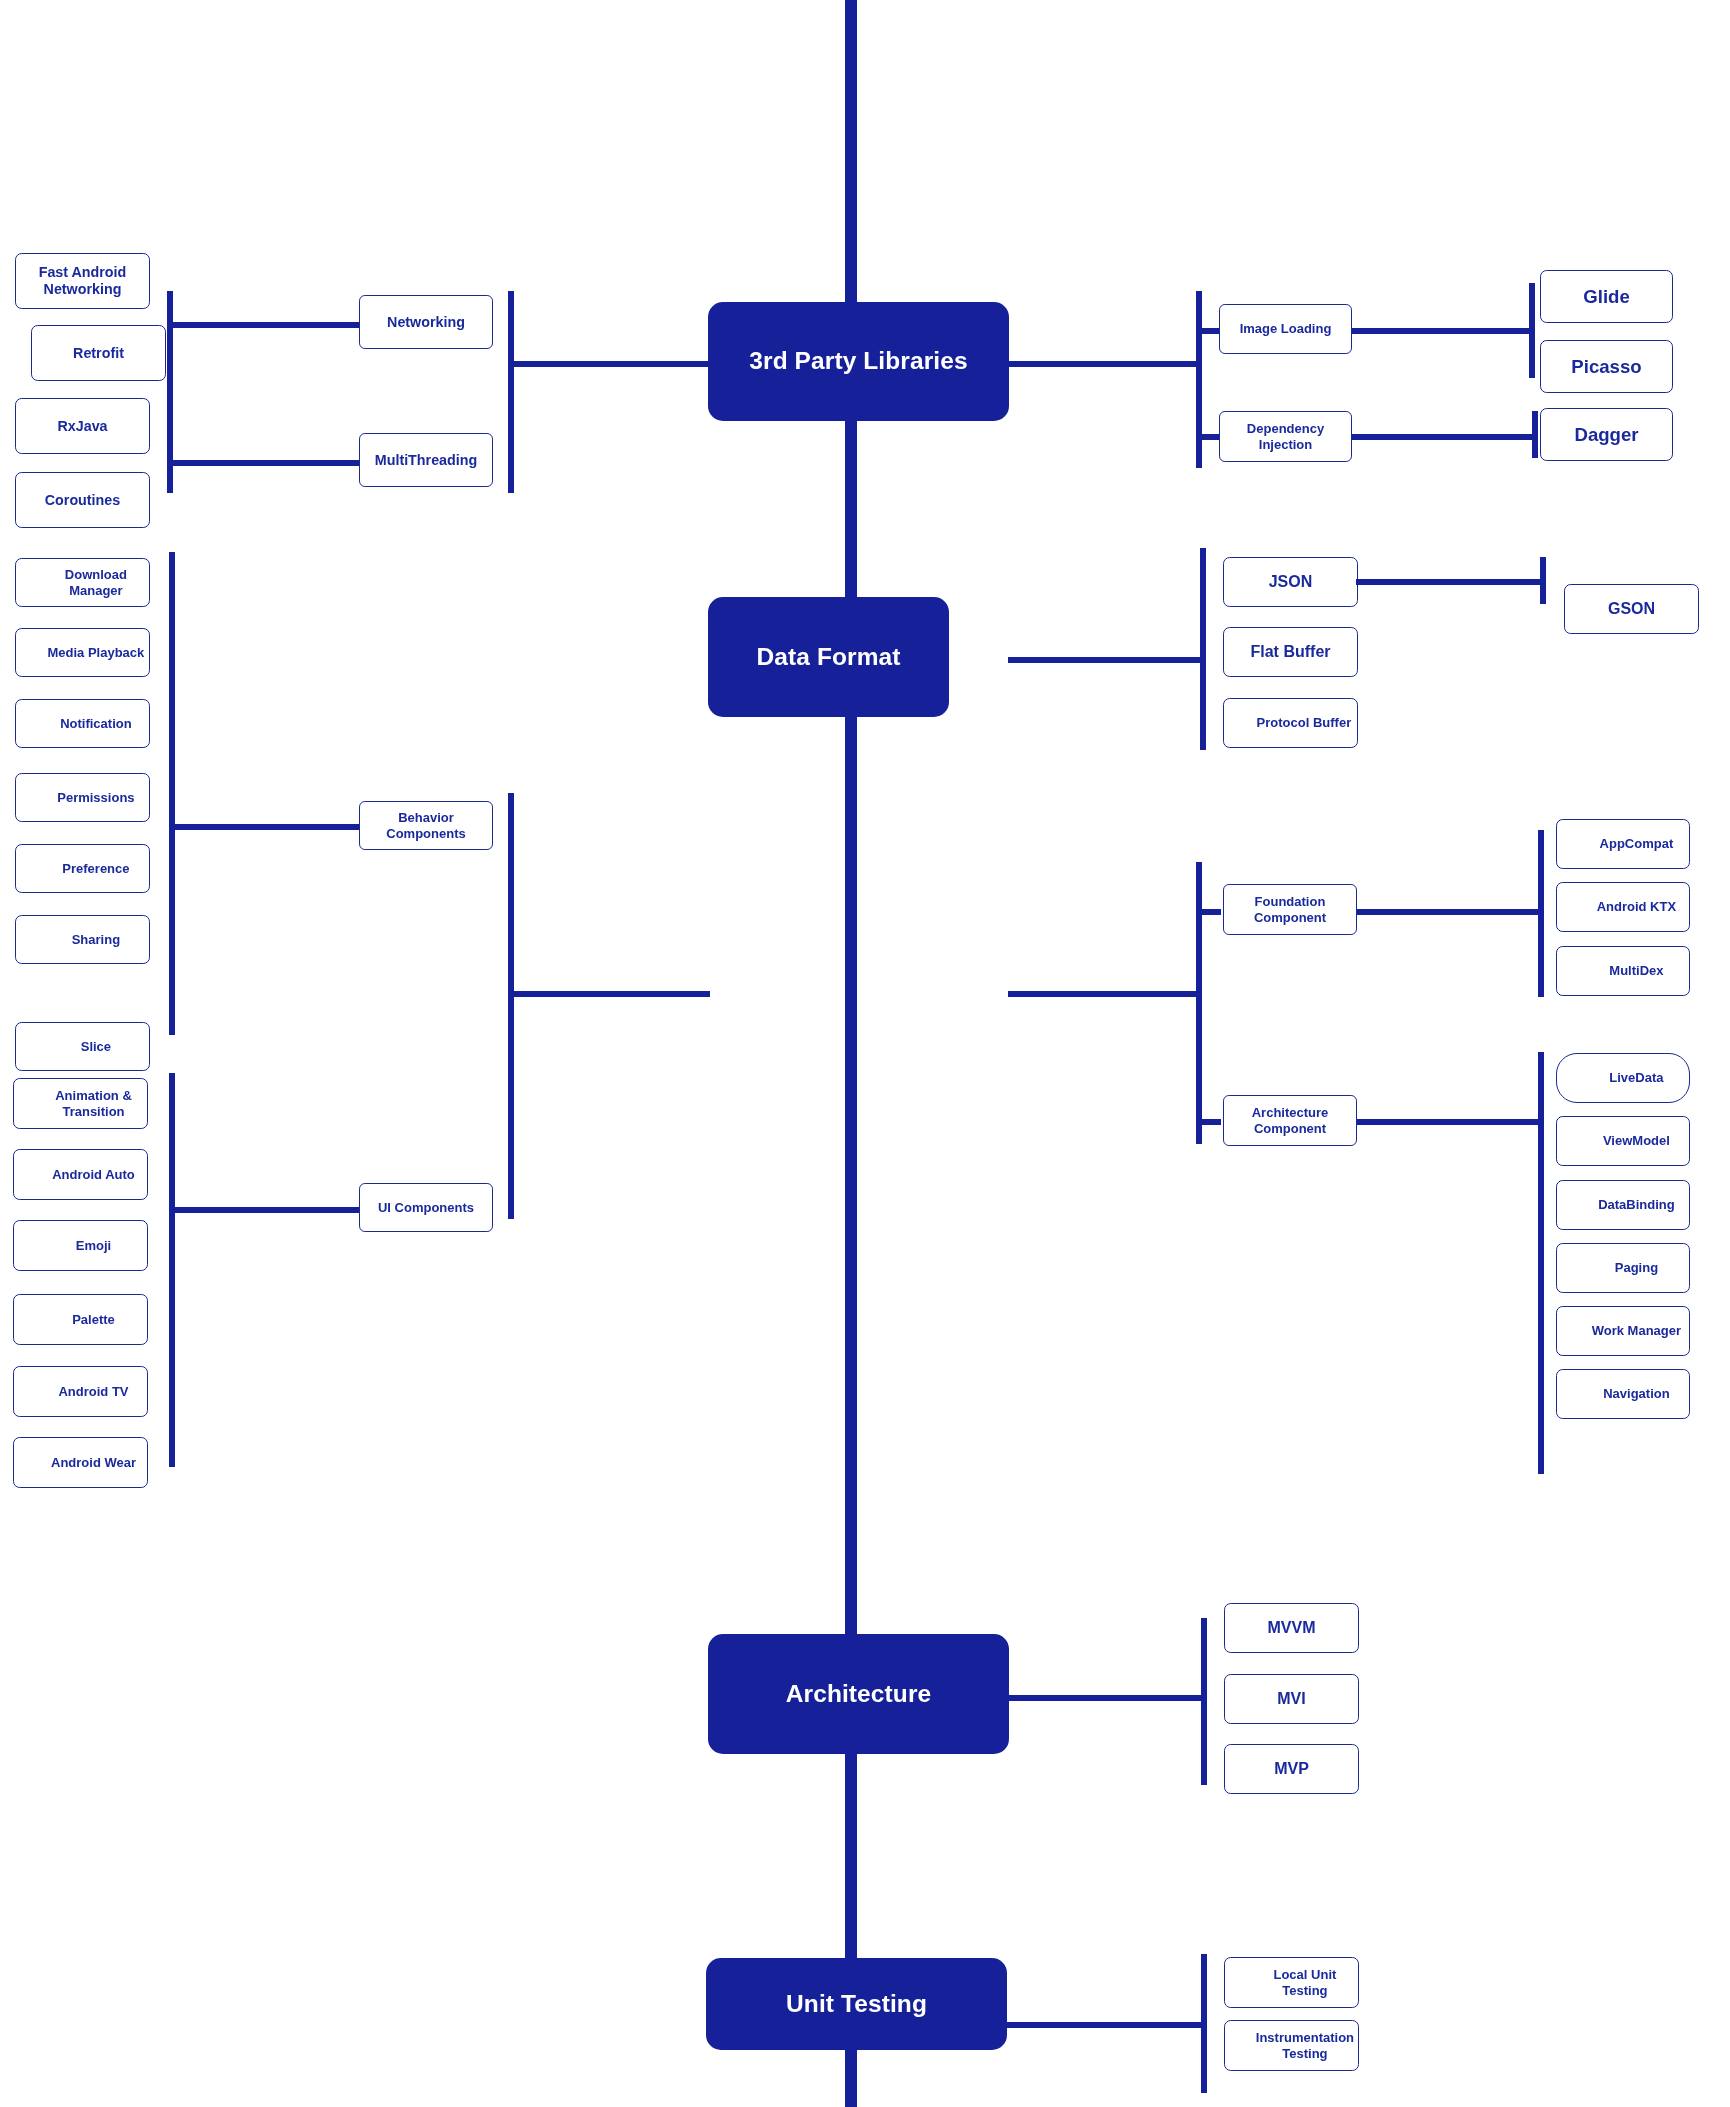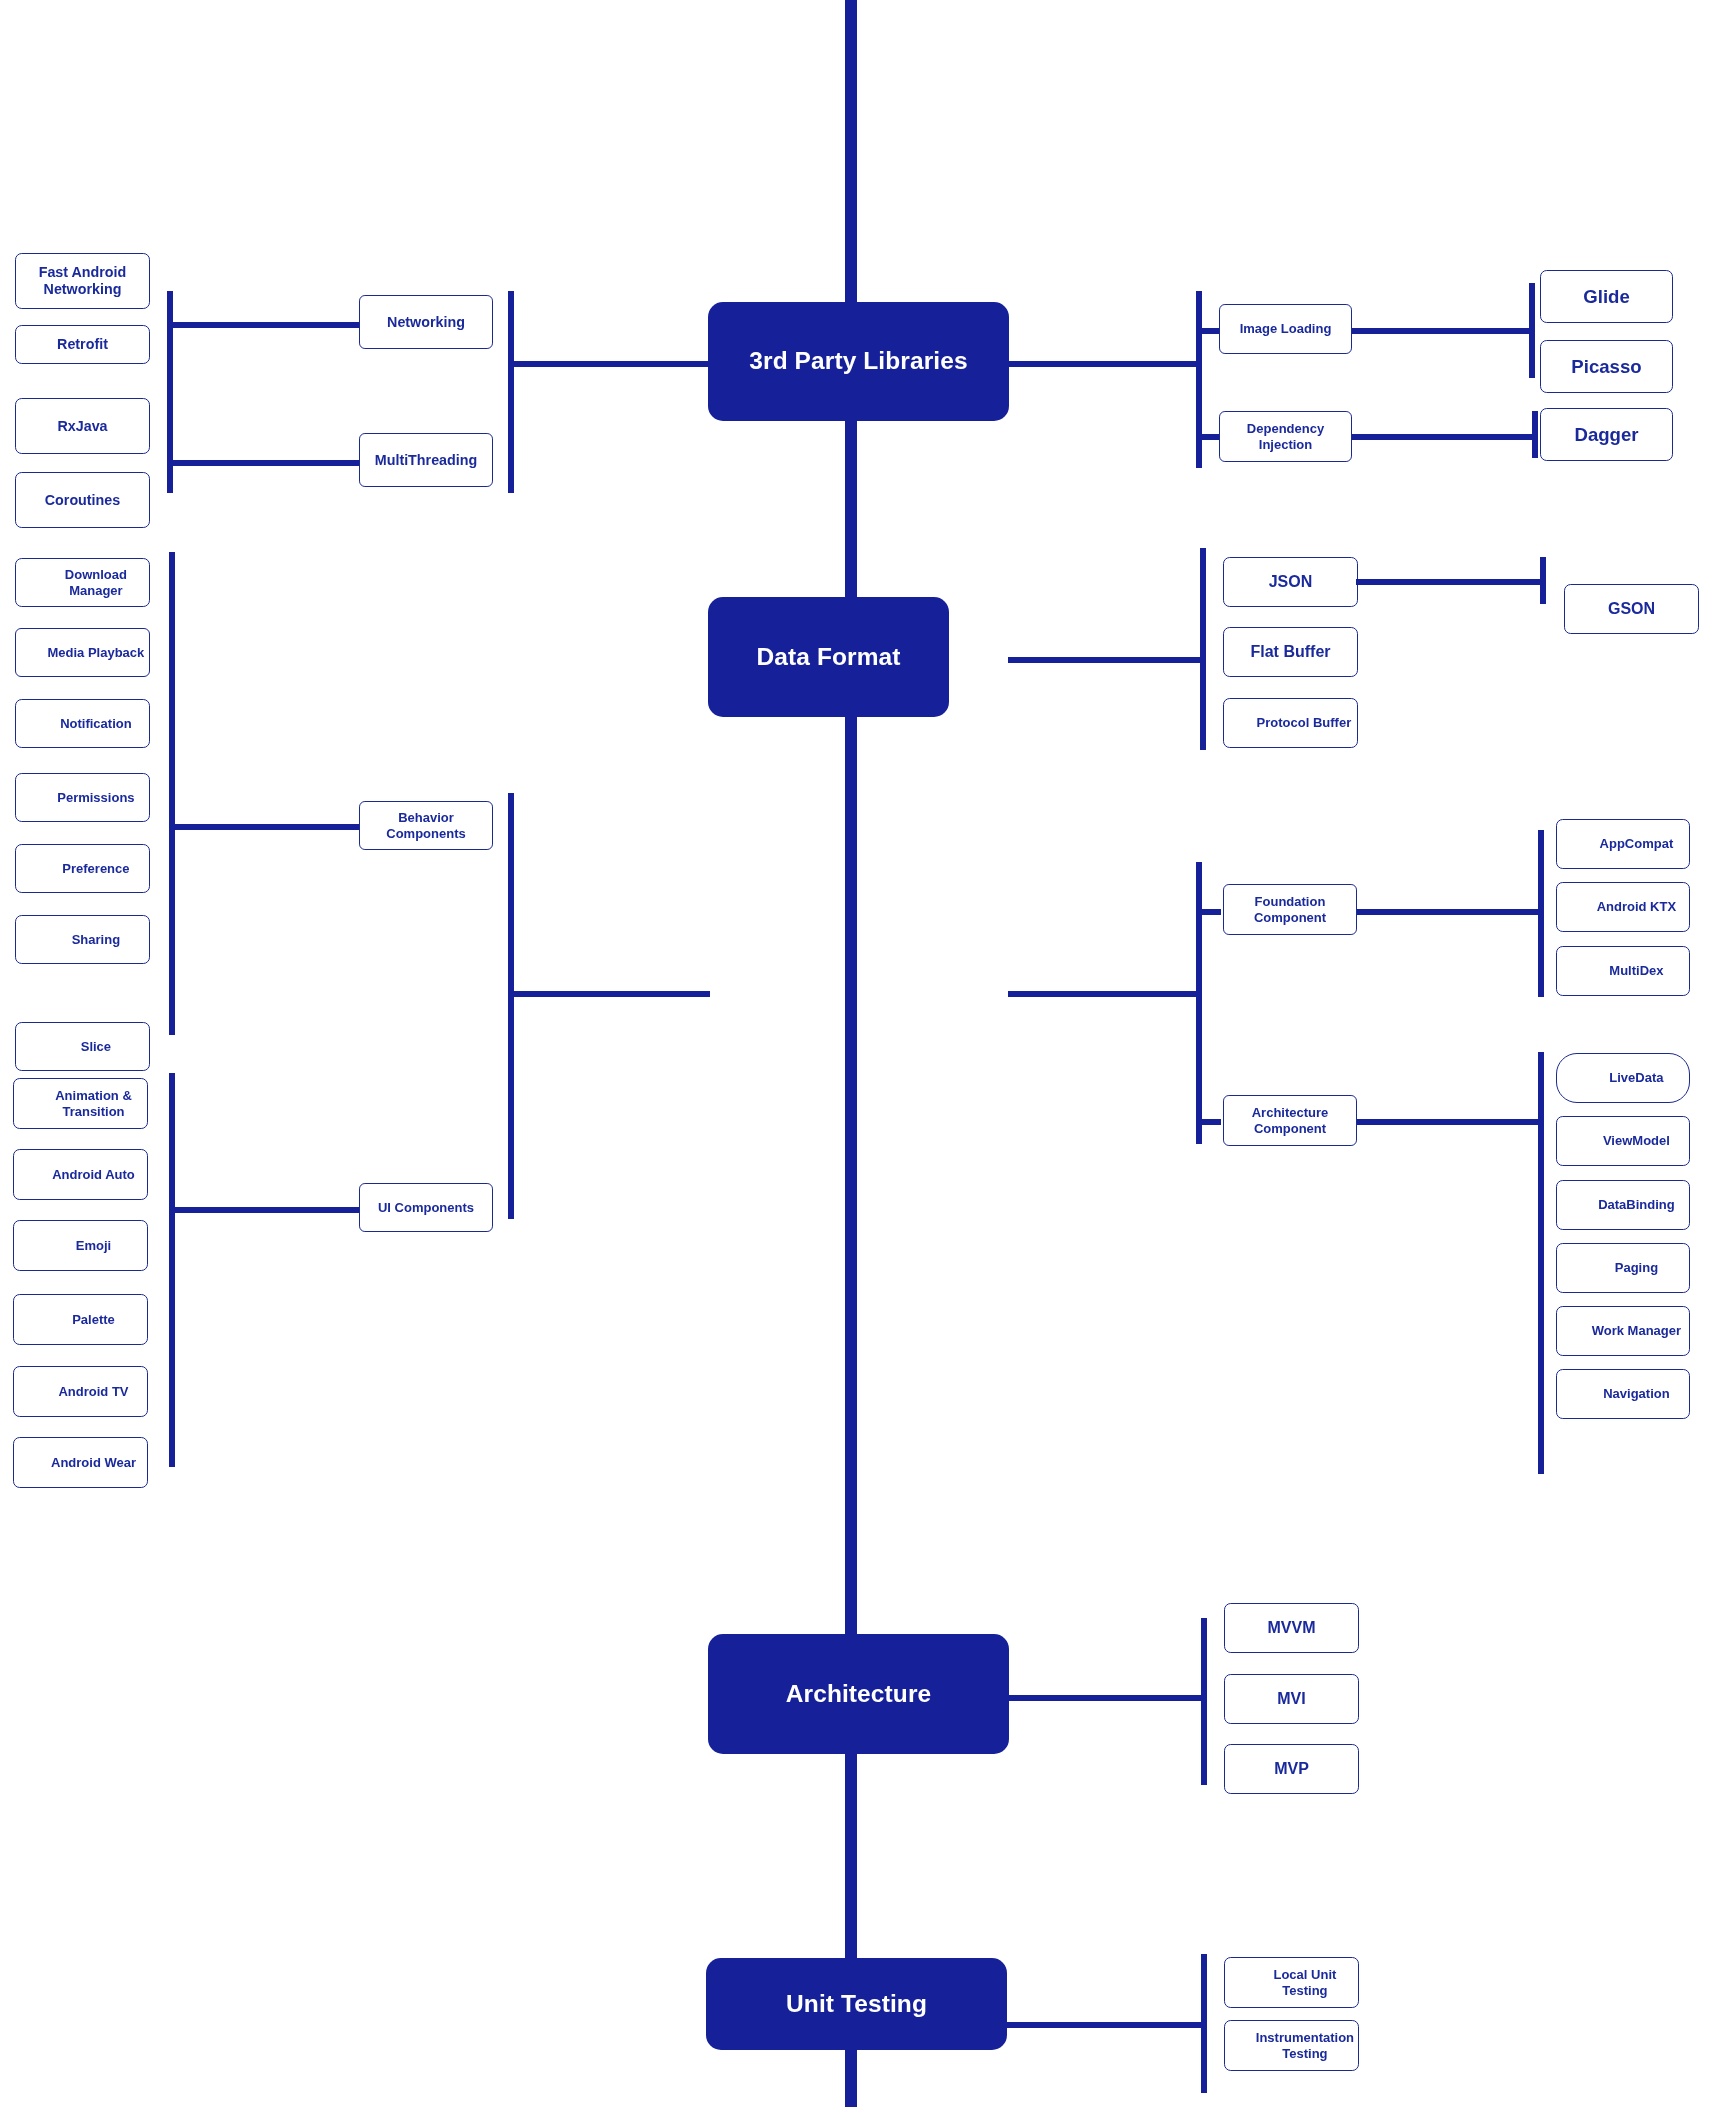--- a/index.html
+++ b/index.html
@@ -91,21 +91,21 @@
   <div class="hline" style="left:1196px; top:328px; width:25px;"></div>
   <div class="hline" style="left:1196px; top:434px; width:25px;"></div>
 
   <div class="hline" style="left:1349px; top:328px; width:186px;"></div>
   <div class="vbar" style="left:1529px; top:283px; height:95px;"></div>
 
   <div class="hline" style="left:1349px; top:434px; width:189px;"></div>
   <div class="vbar" style="left:1532px; top:411px; height:47px;"></div>
 
   <div class="node leaf" style="left:15px; top:253px; width:135px; height:56px;">Fast Android<br>Networking</div>
-  <div class="node leaf" style="left:15px; top:325px; width:135px; height:39px;">Retrofit</div>
+  <div class="node leaf" style="left:31px; top:325px; width:135px; height:56px;">Retrofit</div>
 
   <div class="node leaf" style="left:15px; top:398px; width:135px; height:56px;">RxJava</div>
   <div class="node leaf" style="left:15px; top:472px; width:135px; height:56px;">Coroutines</div>
 
   <div class="node branch" style="left:359px; top:295px; width:134px; height:54px;">Networking</div>
   <div class="node branch" style="left:359px; top:433px; width:134px; height:54px;">MultiThreading</div>
 
   <div class="node root" style="left:708px; top:302px; width:301px; height:119px;">3rd Party Libraries</div>
 
   <div class="node branch sm" style="left:1219px; top:304px; width:133px; height:50px;">Image Loading</div>
@@ -142,21 +142,21 @@
   <div class="hline" style="left:1196px; top:909px; width:25px;"></div>
   <div class="hline" style="left:1196px; top:1119px; width:25px;"></div>
 
   <div class="hline" style="left:1352px; top:909px; width:189px;"></div>
   <div class="vbar" style="left:1538px; top:830px; height:167px;"></div>
 
   <div class="hline" style="left:1352px; top:1119px; width:189px;"></div>
   <div class="vbar" style="left:1538px; top:1052px; height:422px;"></div>
 
   <div class="node leaf small" style="left:15px; top:558px; width:135px; height:49px;">Download<br>Manager</div>
-  <div class="node leaf small" style="left:15px; top:628px; width:135px; height:49px;border-radius:6px;">Media Playback</div>
+  <div class="node leaf small" style="left:15px; top:628px; width:135px; height:49px;">Media Playback</div>
   <div class="node leaf small" style="left:15px; top:699px; width:135px; height:49px;">Notification</div>
   <div class="node leaf small" style="left:15px; top:773px; width:135px; height:49px;">Permissions</div>
   <div class="node leaf small" style="left:15px; top:844px; width:135px; height:49px;">Preference</div>
   <div class="node leaf small" style="left:15px; top:915px; width:135px; height:49px;">Sharing</div>
   <div class="node leaf small" style="left:15px; top:1022px; width:135px; height:49px;text-align:right;">Slice</div>
 
   <div class="node leaf small" style="left:12.6px; top:1078px; width:135px; height:51px;">Animation &amp;<br>Transition</div>
   <div class="node leaf small" style="left:12.6px; top:1149px; width:135px; height:51px;">Android Auto</div>
   <div class="node leaf small" style="left:12.6px; top:1220px; width:135px; height:51px;">Emoji</div>
   <div class="node leaf small" style="left:12.6px; top:1294px; width:135px; height:51px;">Palette</div>

